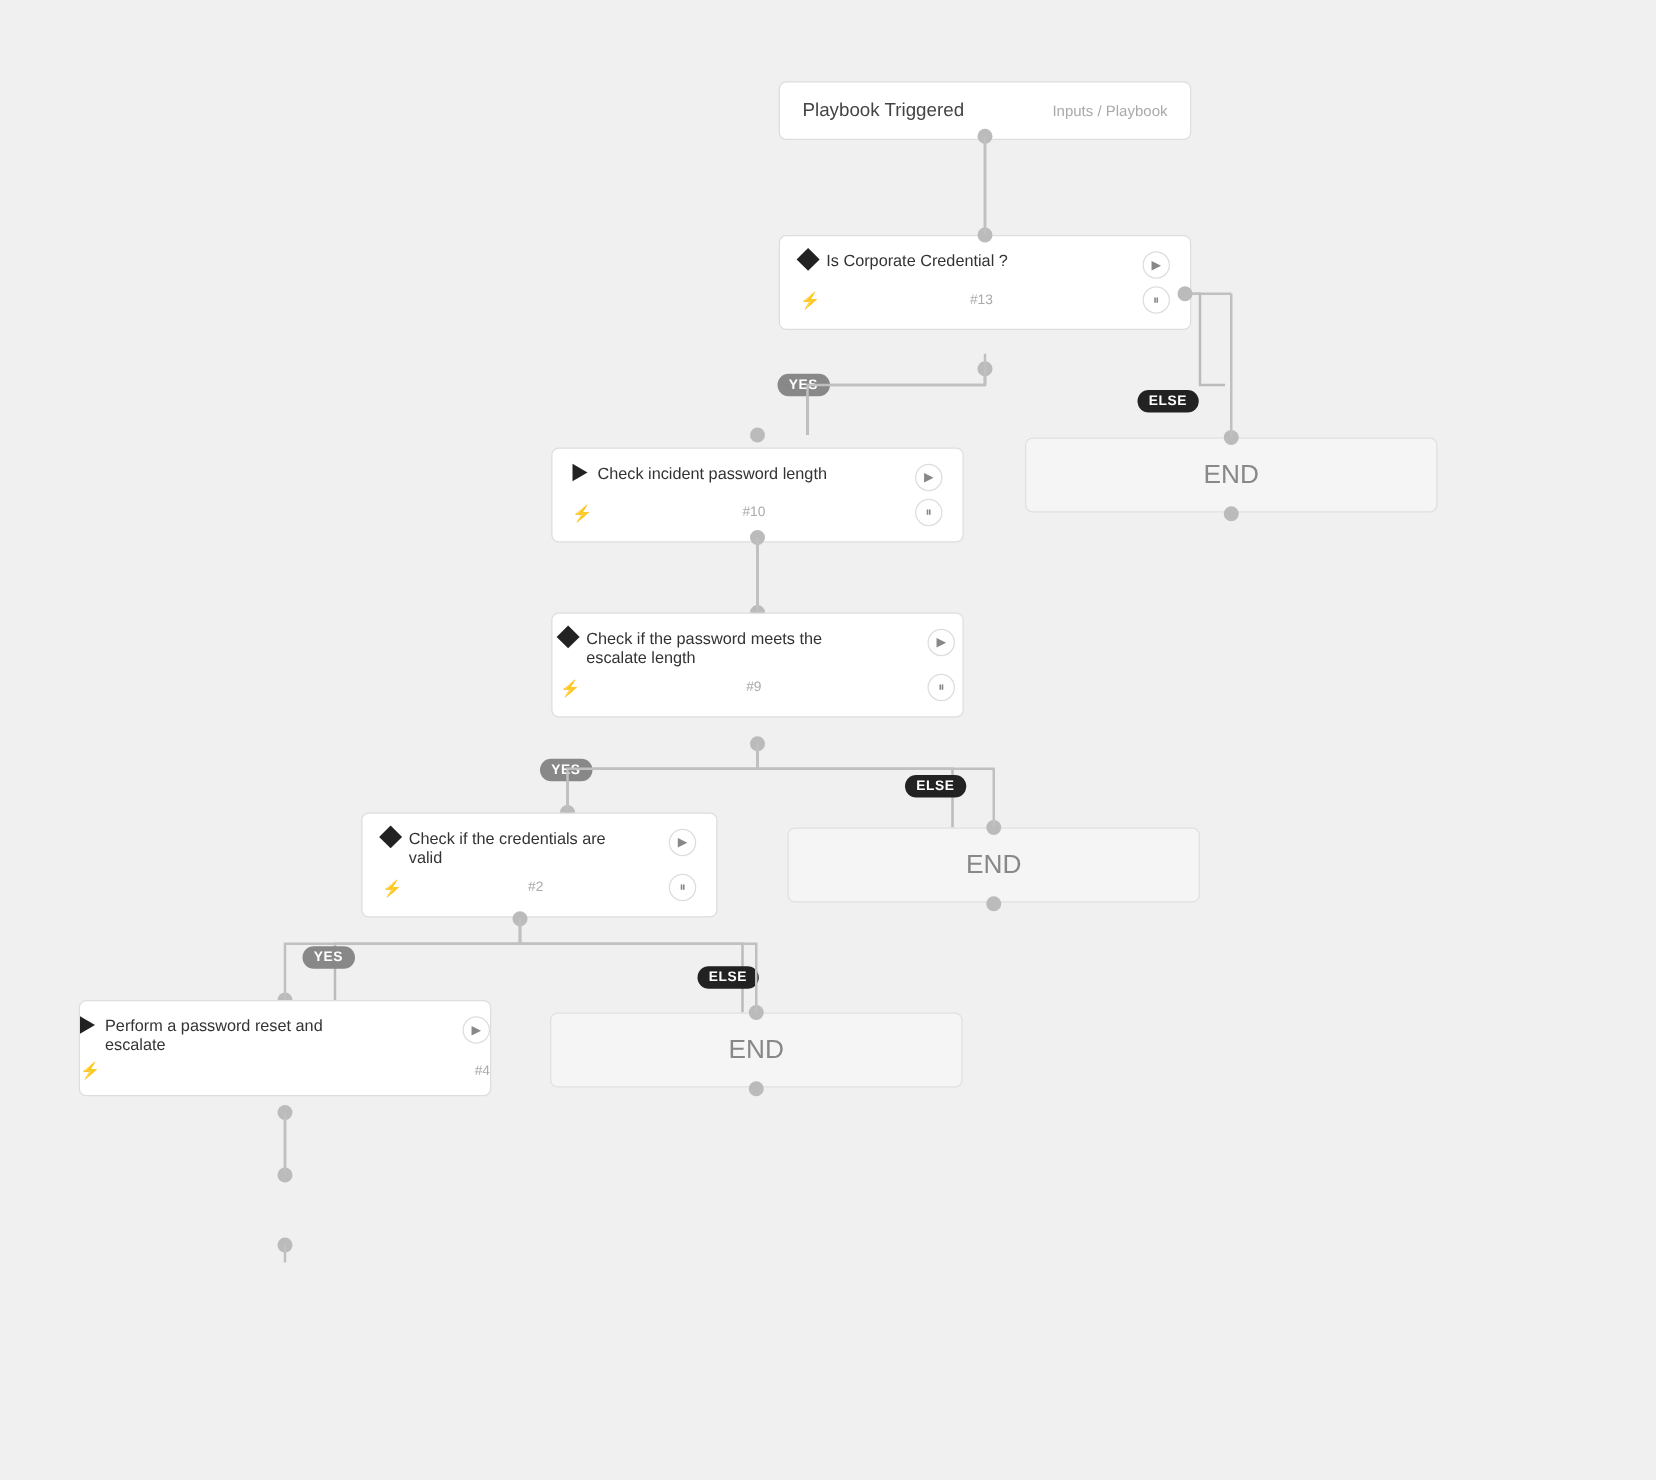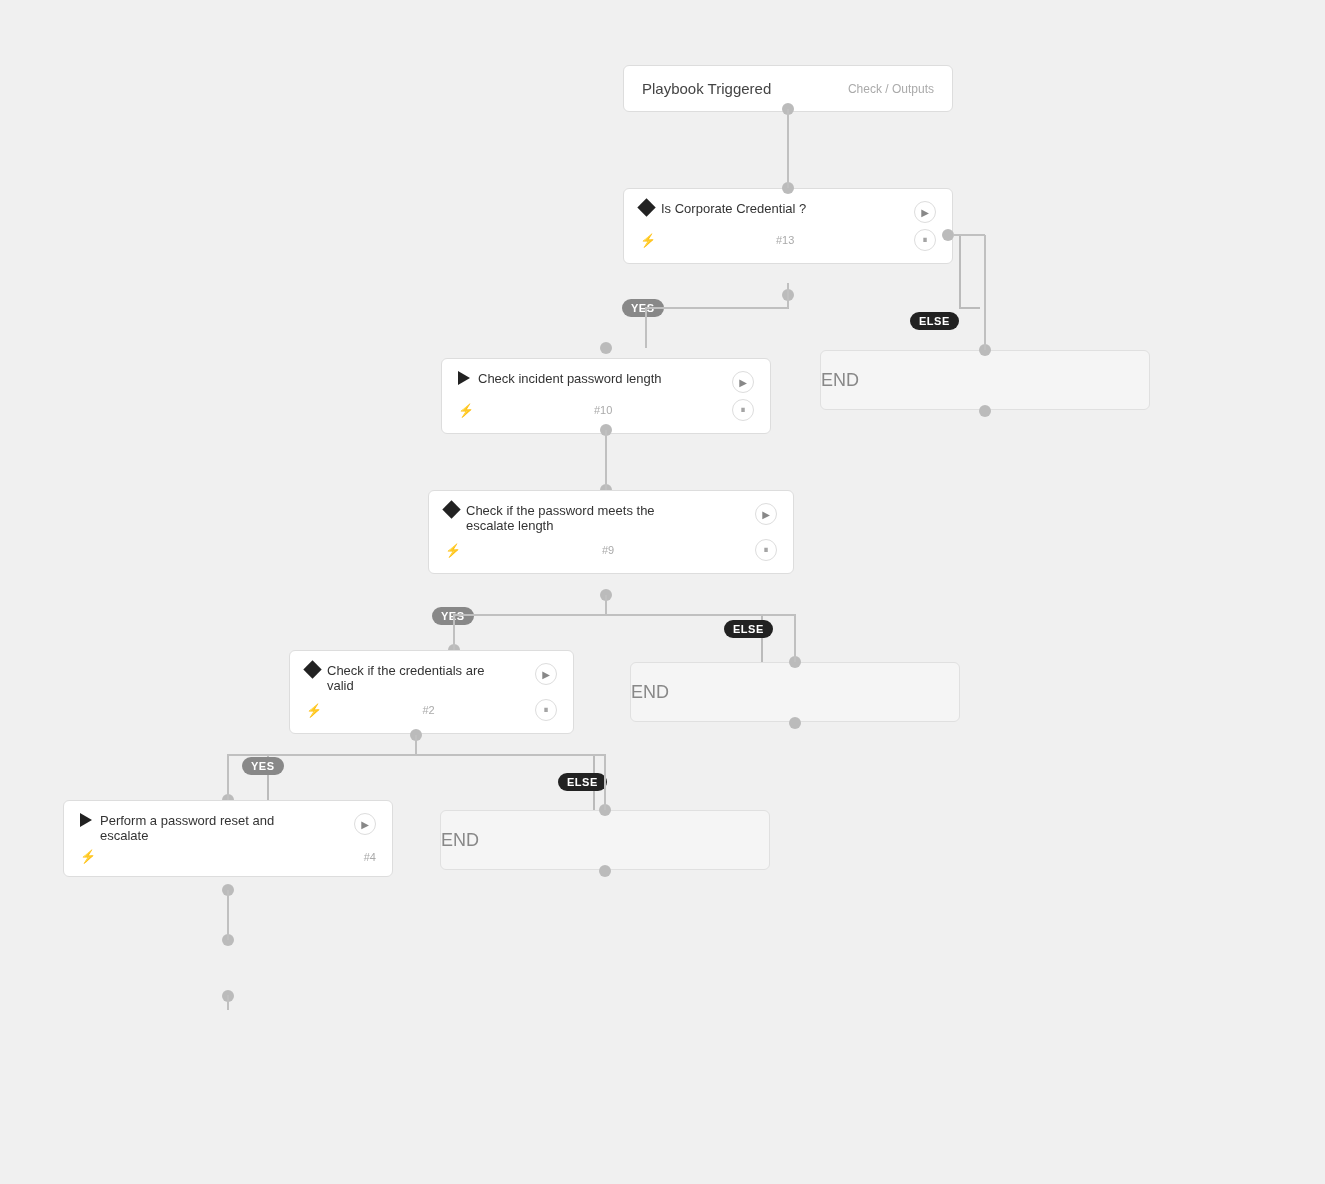--- a/index.html
+++ b/index.html
@@ -129,22 +129,22 @@
       background: #222;
       color: #fff;
     }
     
     .node-end {
       background: #f5f5f5;
       border: 1px solid #e0e0e0;
       border-radius: 6px;
       display: flex;
       align-items: center;
-      justify-content: flex-start;
-      font-size: 18px;
+      justify-content: center;
+      font-size: 21px;
       font-weight: 400;
       color: #888;
       position: absolute;
     }
     
     .node-done {
       background: #f5f5f5;
       border: 1px solid #e0e0e0;
       border-radius: 6px;
       display: flex;
@@ -182,21 +182,21 @@
 
     <path d="M416 735 L416 755 L268 755 L268 800" fill="none" stroke="#bbb" stroke-width="2"></path>
 
     <path d="M416 735 L416 755 L594 755 L594 810" fill="none" stroke="#bbb" stroke-width="2"></path>
 
     <line x1="228" y1="890" x2="228" y2="940" stroke="#bbb" stroke-width="2"></line>
   </svg>
 
   <div class="node node-trigger">
     <span class="trigger-label">Playbook Triggered</span>
-    <span class="io-label">Check / Outputs</span>
+    <span class="io-label">Inputs / Playbook</span>
   </div>
 
   <div class="dot" style="left:788px;top:109px;"></div>
 
   <div class="node" style="width:330px;left:623px;top:188px;padding:12px 16px;">
     <div class="node-title">
       <span class="diamond-icon"></span>
       <span>Is Corporate Credential ?</span>
       <div style="margin-left:auto;" class="node-actions">
         <div class="btn-icon">▶</div>
@@ -235,21 +235,21 @@
     <div class="node-footer">
       <span class="bolt-icon">⚡</span>
       <span class="node-id">#10</span>
       <div class="btn-icon">⏸</div>
     </div>
   </div>
   <div class="dot" style="left:606px;top:430px;"></div>
 
   <div class="dot" style="left:606px;top:490px;"></div>
 
-  <div class="node" style="width:366px;left:428px;top:490px;padding:12px 16px;">
+  <div class="node" style="width:330px;left:441px;top:490px;padding:12px 6px;">
     <div class="node-title">
       <span class="diamond-icon"></span>
       <span>
         <span>Check if the password meets the</span><br>
         <span>escalate length</span>
       </span>
       <div style="margin-left:auto;" class="node-actions">
         <div class="btn-icon">▶</div>
       </div>
     </div>
@@ -297,21 +297,21 @@
   <div class="badge badge-else" style="left:558px;top:773px;">ELSE</div>
 
   <div class="node-end" style="width:330px;height:60px;left:440px;top:810px;">
     <span>END</span>
   </div>
   <div class="dot" style="left:605px;top:810px;"></div>
   <div class="dot" style="left:605px;top:871px;"></div>
 
   <div class="dot" style="left:228px;top:800px;"></div>
 
-  <div class="node" style="width:330px;left:63px;top:800px;padding:12px 16px;">
+  <div class="node" style="width:330px;left:63px;top:800px;padding:12px 0;">
     <div class="node-title">
       <span class="arrow-icon"></span>
       <span>
         <span>Perform a password reset and</span><br>
         <span>escalate</span>
       </span>
       <div style="margin-left:auto;" class="node-actions">
         <div class="btn-icon">▶</div>
       </div>
     </div>

